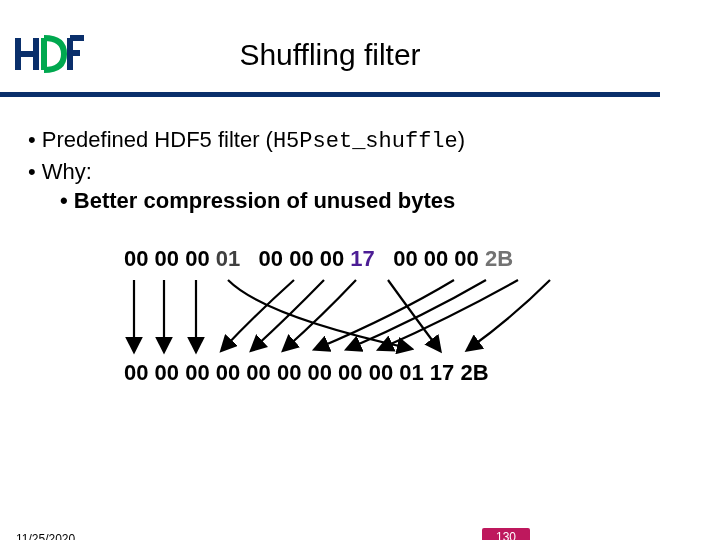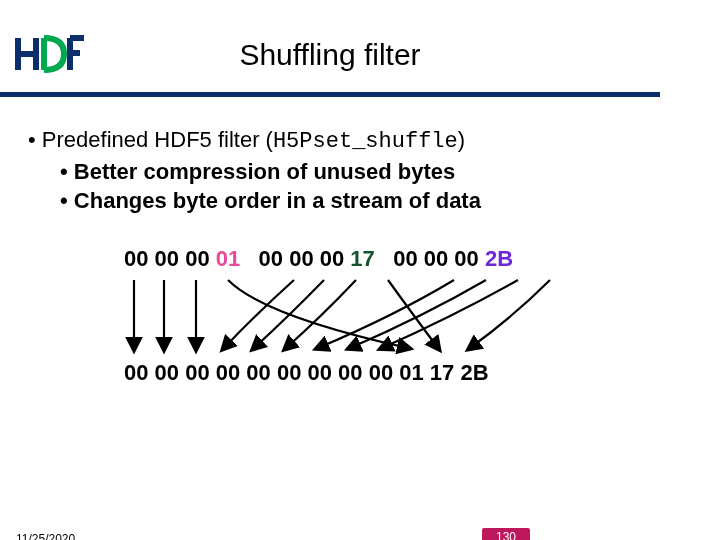--- a/index.html
+++ b/index.html
@@ -11,23 +11,23 @@
   .rule { height: 5px; background: #0a2f6b; margin-top: 4px; }
   .content { padding: 28px 54px 0 28px; font-size: 22px; line-height: 1.35; }
   .content ul { list-style: none; }
   .content li.l1::before { content: "• "; }
   .content li.l2 { padding-left: 32px; font-weight: bold; }
   .content li.l2::before { content: "• "; }
   .mono { font-family: "Courier New", monospace; }
   .diagram { margin: 28px 0 0 96px; font-size: 22px; font-weight: bold; font-family: Arial, sans-serif; }
   .row { white-space: pre; }
   .row1 { margin-bottom: 2px; }
-  .g1last { color: #ec4899; }
-  .g2last { color: #14532d; }
-  .g3last { color: #6d28d9; }
+  .g1last { color: #404040; }
+  .g2last { color: #4c1d95; }
+  .g3last { color: #737373; }
   .arrows { position: relative; height: 80px; width: 520px; }
   .arrows svg { position: absolute; left: 0; top: 0; }
   .row2 { margin-top: 2px; }
   .footer { position: absolute; bottom: 20px; left: 0; right: 0; height: 24px; font-size: 12px; }
   .date { position: absolute; left: 16px; bottom: 2px; }
   .pagenum { position: absolute; right: 130px; bottom: 2px; background: #be185d; color: #fff; padding: 2px 14px; border-radius: 2px; font-size: 12px; }
   .flogo { position: absolute; right: 10px; bottom: 0; }
 </style>
 </head>
 <body>
@@ -50,22 +50,22 @@
     </div>
     <div class="title">Shuffling filter</div>
   </div>
   <div class="rule"></div>
 
   <div class="content">
     <ul>
       <li class="l1">
         <span>Predefined HDF5 filter (</span><span class="mono">H5Pset_shuffle</span><span>)</span>
       </li>
+      <li class="l1">Why:</li>
       <li class="l2">Better compression of unused bytes</li>
-      <li class="l2">Changes byte order in a stream of data</li>
     </ul>
 
     <div class="diagram">
       <div class="row row1"><span>00 00 00 </span><span class="g1last">01</span><span>   </span><span>00 00 00 </span><span class="g2last">17</span><span>   </span><span>00 00 00 </span><span class="g3last">2B</span></div>
       <div class="arrows">
         <svg width="520" height="80">
           <defs>
             <marker id="ah" markerWidth="8" markerHeight="8" refX="5" refY="4" orient="auto">
               <path d="M0,0 L8,4 L0,8 z" fill="#000"></path>
             </marker>

